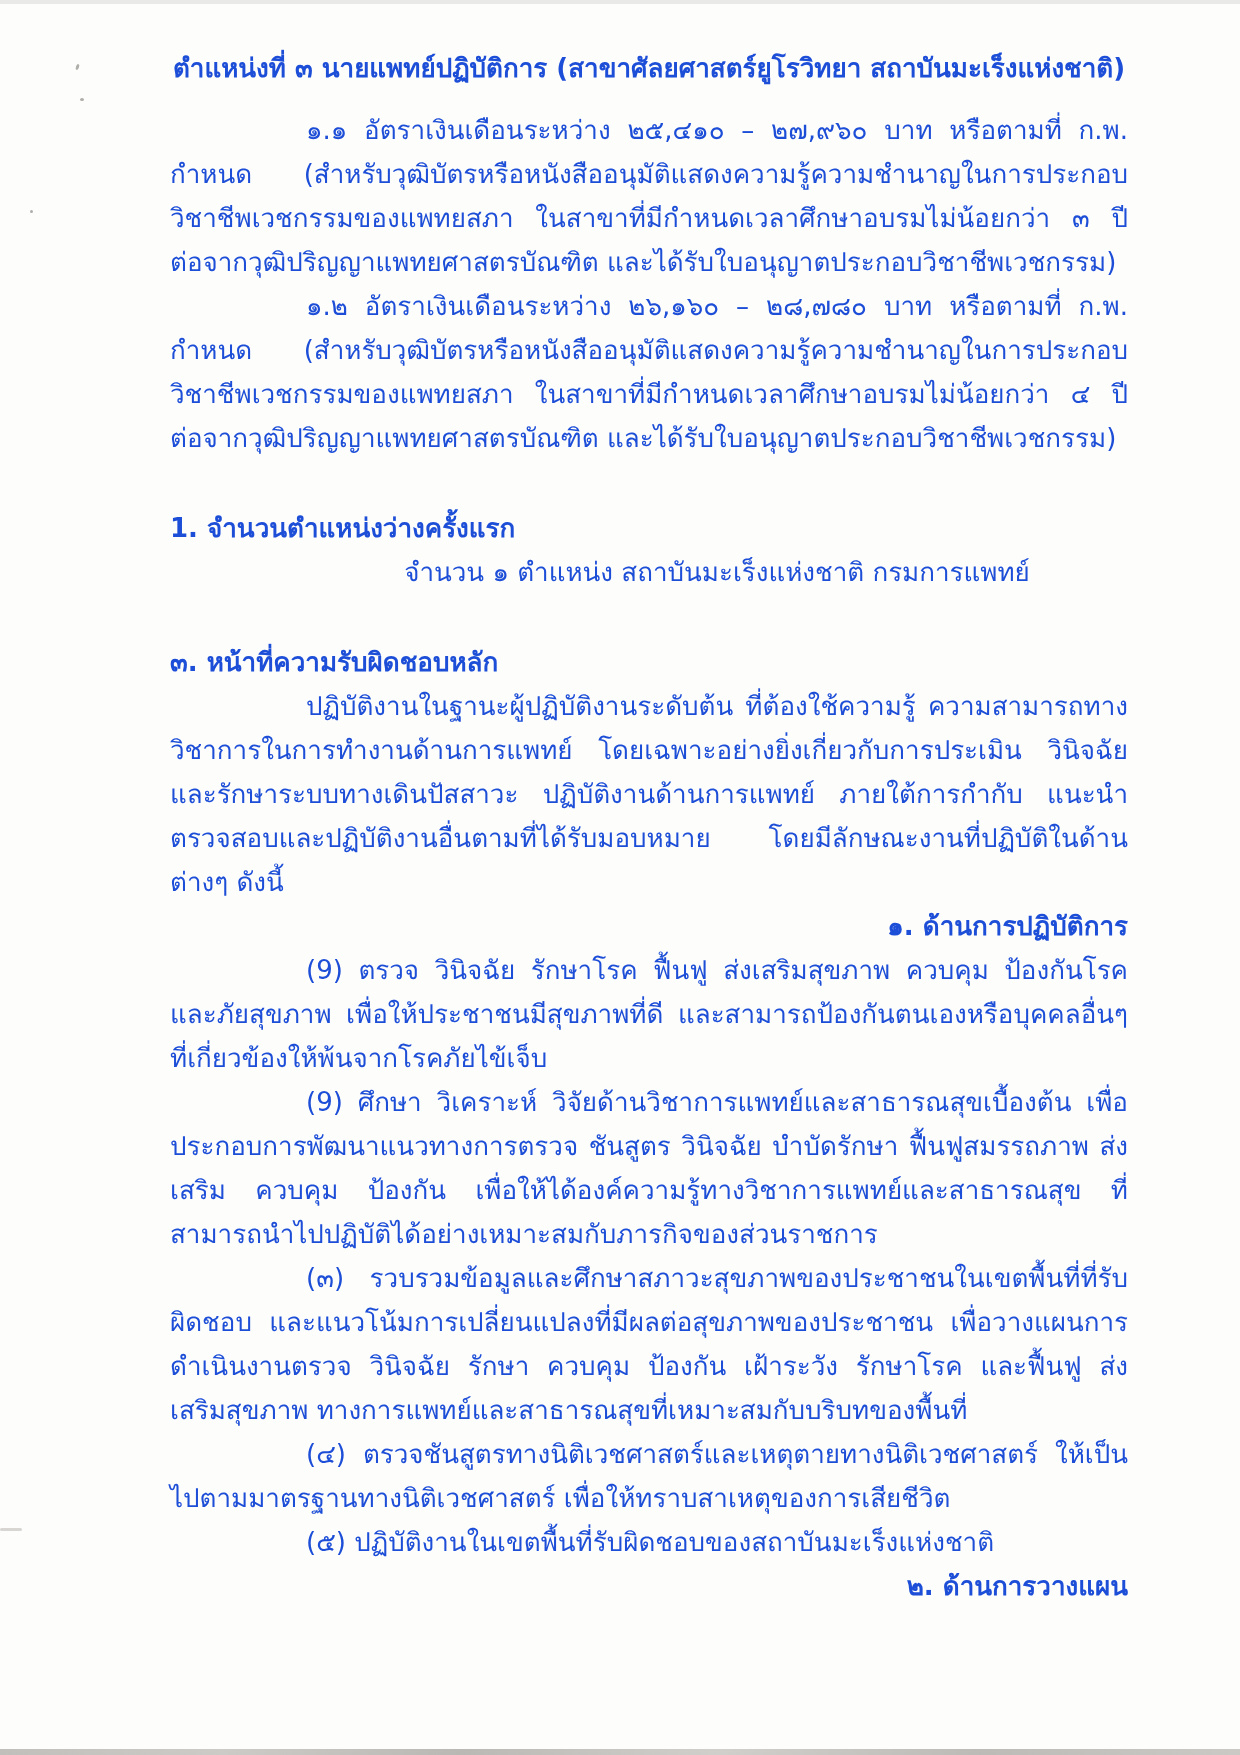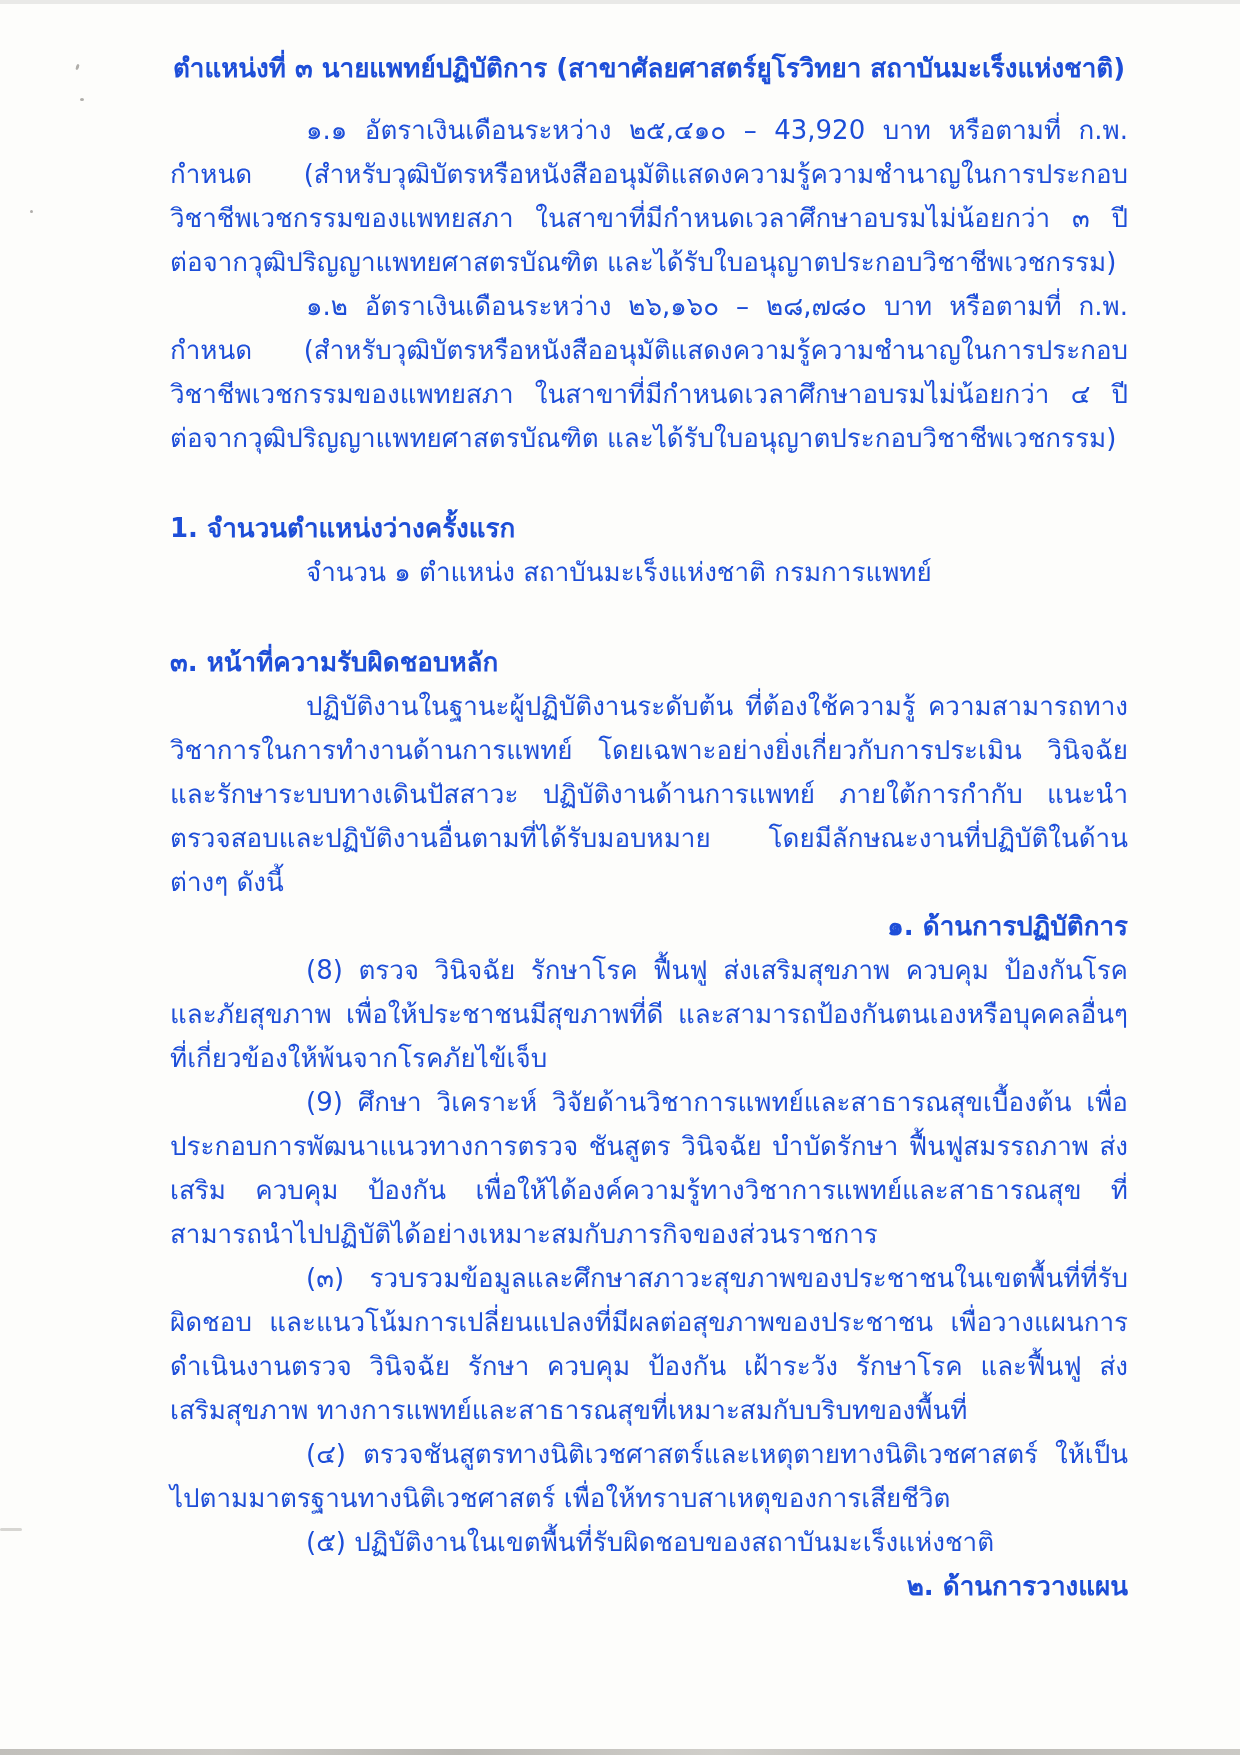--- a/index.html
+++ b/index.html
@@ -39,21 +39,21 @@
   }
   .sub-heading {
     font-weight: bold;
     margin: 0;
     text-indent: 136px;
     text-align: right;
   }
   .single-line {
     margin: 0;
     text-indent: 136px;
-    text-align: left;
+    text-align: center;
   }
   
   .scan-bottom-edge {
     position: absolute;
     left: 0; right: 0; bottom: 0;
     height: 10px;
     background: linear-gradient(90deg,#b6b4af 0%,#c4c2bd 18%,#aeaca7 37%,#c9c7c2 58%,#b1afaa 79%,#c2c0bb 100%);
     opacity: .85;
   }
   .speck { position: absolute; background: #8e8c88; border-radius: 50%; opacity: .7; }
@@ -65,36 +65,36 @@
 </head>
 <body>
 
 <div class="page">
 
   <div class="content">
 
     <p class="doc-title">ตำแหน่งที่ ๓ นายแพทย์ปฏิบัติการ (สาขาศัลยศาสตร์ยูโรวิทยา สถาบันมะเร็งแห่งชาติ)</p>
 
 
-    <p class="para">๑.๑ อัตราเงินเดือนระหว่าง ๒๕,๔๑๐ – 43,920 บาท หรือตามที่ ก.พ. กำหนด (สำหรับวุฒิบัตรหรือหนังสืออนุมัติแสดงความรู้ความชำนาญในการประกอบวิชาชีพเวชกรรมของแพทยสภา ในสาขาที่มีกำหนดเวลาศึกษาอบรมไม่น้อยกว่า ๓ ปี ต่อจากวุฒิปริญญาแพทยศาสตรบัณฑิต และได้รับใบอนุญาตประกอบวิชาชีพเวชกรรม)</p>
+    <p class="para">๑.๑ อัตราเงินเดือนระหว่าง ๒๕,๔๑๐ – ๒๗,๙๖๐ บาท หรือตามที่ ก.พ. กำหนด (สำหรับวุฒิบัตรหรือหนังสืออนุมัติแสดงความรู้ความชำนาญในการประกอบวิชาชีพเวชกรรมของแพทยสภา ในสาขาที่มีกำหนดเวลาศึกษาอบรมไม่น้อยกว่า ๓ ปี ต่อจากวุฒิปริญญาแพทยศาสตรบัณฑิต และได้รับใบอนุญาตประกอบวิชาชีพเวชกรรม)</p>
 
     <p class="para">๑.๒ อัตราเงินเดือนระหว่าง ๒๖,๑๖๐ – ๒๘,๗๘๐ บาท หรือตามที่ ก.พ. กำหนด (สำหรับวุฒิบัตรหรือหนังสืออนุมัติแสดงความรู้ความชำนาญในการประกอบวิชาชีพเวชกรรมของแพทยสภา ในสาขาที่มีกำหนดเวลาศึกษาอบรมไม่น้อยกว่า ๔ ปี ต่อจากวุฒิปริญญาแพทยศาสตรบัณฑิต และได้รับใบอนุญาตประกอบวิชาชีพเวชกรรม)</p>
 
 
     <p class="sec-heading sec-gap">1. จำนวนตำแหน่งว่างครั้งแรก</p>
 
     <p class="single-line">จำนวน ๑ ตำแหน่ง สถาบันมะเร็งแห่งชาติ กรมการแพทย์</p>
 
     <p class="sec-heading sec-gap">๓. หน้าที่ความรับผิดชอบหลัก</p>
 
     <p class="para">ปฏิบัติงานในฐานะผู้ปฏิบัติงานระดับต้น ที่ต้องใช้ความรู้ ความสามารถทางวิชาการในการทำงานด้านการแพทย์ โดยเฉพาะอย่างยิ่งเกี่ยวกับการประเมิน วินิจฉัย และรักษาระบบทางเดินปัสสาวะ ปฏิบัติงานด้านการแพทย์ ภายใต้การกำกับ แนะนำ ตรวจสอบและปฏิบัติงานอื่นตามที่ได้รับมอบหมาย โดยมีลักษณะงานที่ปฏิบัติในด้านต่างๆ ดังนี้</p>
 
     <p class="sub-heading">๑. ด้านการปฏิบัติการ</p>
 
-    <p class="para">(8) ตรวจ วินิจฉัย รักษาโรค ฟื้นฟู ส่งเสริมสุขภาพ ควบคุม ป้องกันโรค และภัยสุขภาพ เพื่อให้ประชาชนมีสุขภาพที่ดี และสามารถป้องกันตนเองหรือบุคคลอื่นๆ ที่เกี่ยวข้องให้พ้นจากโรคภัยไข้เจ็บ</p>
+    <p class="para">(9) ตรวจ วินิจฉัย รักษาโรค ฟื้นฟู ส่งเสริมสุขภาพ ควบคุม ป้องกันโรค และภัยสุขภาพ เพื่อให้ประชาชนมีสุขภาพที่ดี และสามารถป้องกันตนเองหรือบุคคลอื่นๆ ที่เกี่ยวข้องให้พ้นจากโรคภัยไข้เจ็บ</p>
     <p class="para">(9) ศึกษา วิเคราะห์ วิจัยด้านวิชาการแพทย์และสาธารณสุขเบื้องต้น เพื่อประกอบการพัฒนาแนวทางการตรวจ ชันสูตร วินิจฉัย บำบัดรักษา ฟื้นฟูสมรรถภาพ ส่งเสริม ควบคุม ป้องกัน เพื่อให้ได้องค์ความรู้ทางวิชาการแพทย์และสาธารณสุข ที่สามารถนำไปปฏิบัติได้อย่างเหมาะสมกับภารกิจของส่วนราชการ</p>
     <p class="para">(๓) รวบรวมข้อมูลและศึกษาสภาวะสุขภาพของประชาชนในเขตพื้นที่ที่รับผิดชอบ และแนวโน้มการเปลี่ยนแปลงที่มีผลต่อสุขภาพของประชาชน เพื่อวางแผนการดำเนินงานตรวจ วินิจฉัย รักษา ควบคุม ป้องกัน เฝ้าระวัง รักษาโรค และฟื้นฟู ส่งเสริมสุขภาพ ทางการแพทย์และสาธารณสุขที่เหมาะสมกับบริบทของพื้นที่</p>
     <p class="para">(๔) ตรวจชันสูตรทางนิติเวชศาสตร์และเหตุตายทางนิติเวชศาสตร์ ให้เป็นไปตามมาตรฐานทางนิติเวชศาสตร์ เพื่อให้ทราบสาเหตุของการเสียชีวิต</p>
     <p class="para">(๕) ปฏิบัติงานในเขตพื้นที่รับผิดชอบของสถาบันมะเร็งแห่งชาติ</p>
 
     <p class="sub-heading">๒. ด้านการวางแผน</p>
 
   </div>
 
   <span class="speck speck-1"></span>

